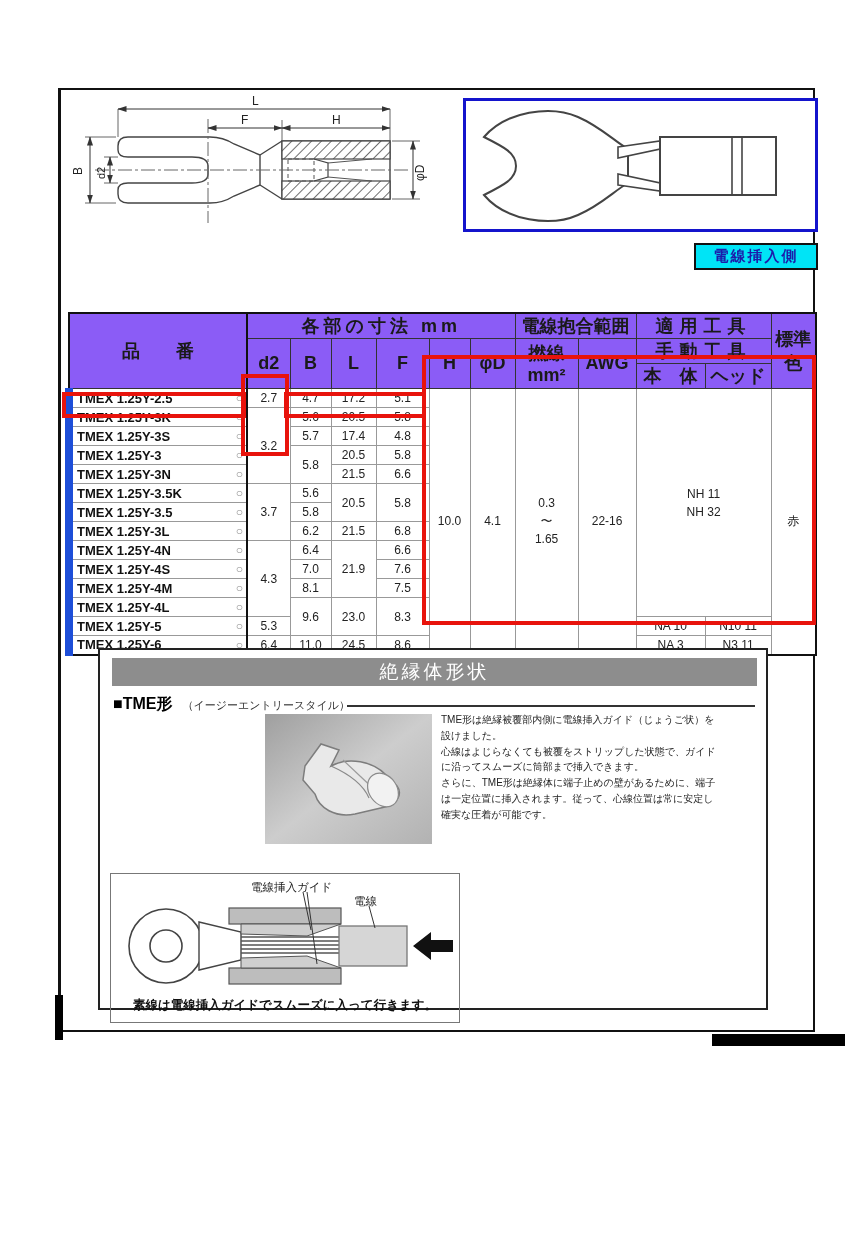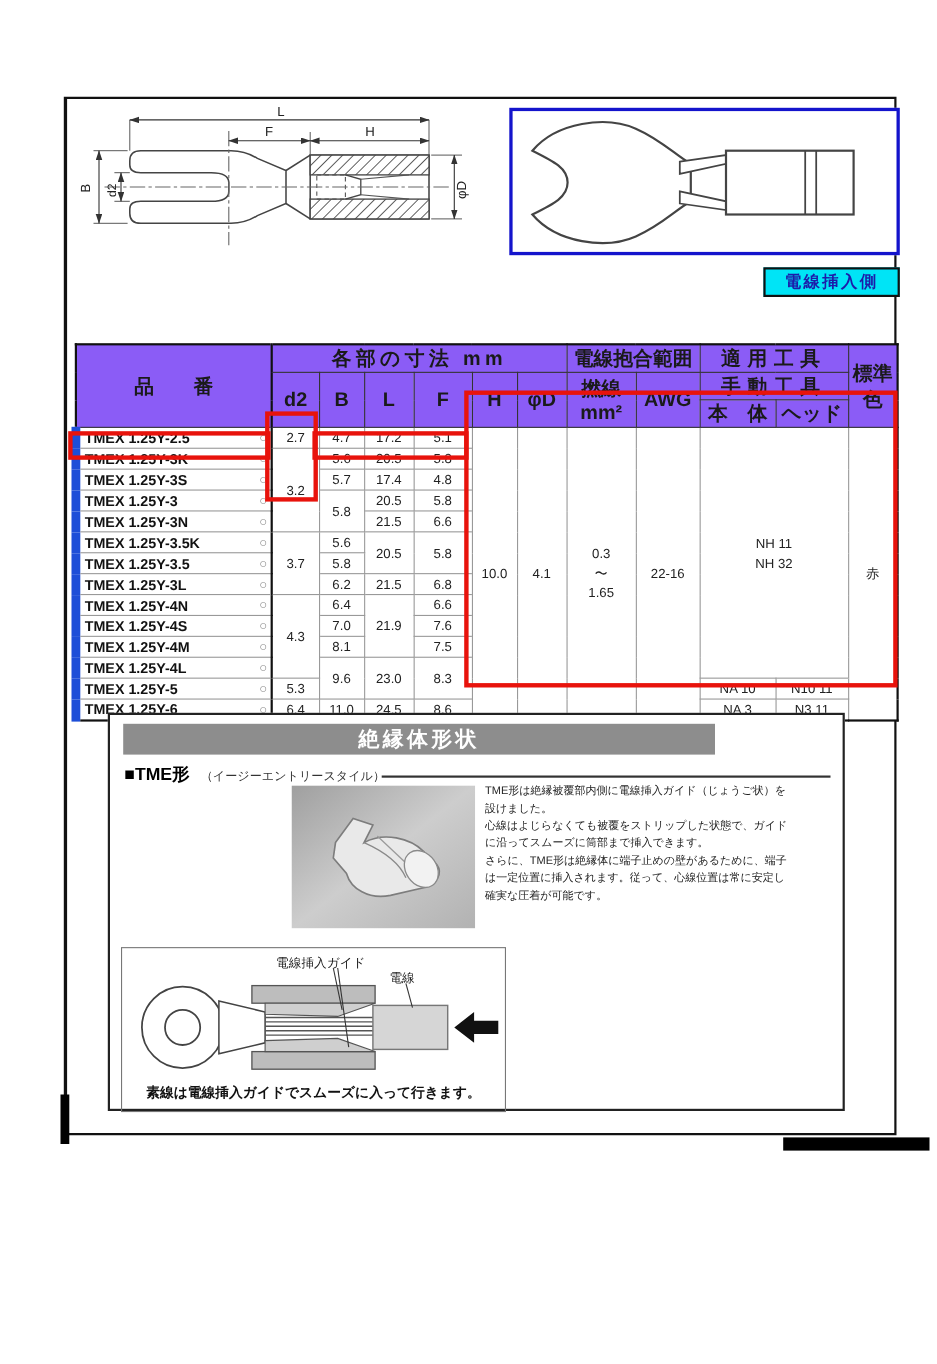--- a/index.html
+++ b/index.html
@@ -43,29 +43,29 @@
   td.nb{border-top:none;border-bottom:none;}
   td.headL{border-left:1px solid #555;}
   
   .red{position:absolute;border:4px solid #e8130c;box-sizing:border-box;pointer-events:none;z-index:5;}
   .redA{left:62px;top:392px;width:184px;height:26px;}
   .redB{left:241px;top:374px;width:48px;height:82px;}
   .redC{left:284px;top:392px;width:142px;height:26px;}
   .redD{left:422px;top:355px;width:394px;height:270px;}
   
   .insul{position:absolute;left:98px;top:648px;width:670px;height:362px;box-sizing:border-box;border:2px solid #222;background:#fff;}
-  .banner{position:absolute;left:12px;top:8px;width:538px;height:28px;background:#8d8d8d;color:#fff;
-          font-weight:bold;font-size:19px;letter-spacing:3px;display:flex;align-items:center;justify-content:center;}
+  .banner{position:absolute;left:12px;top:8px;width:645px;height:28px;background:#8d8d8d;color:#fff;
+          font-weight:normal;font-size:19px;letter-spacing:3px;display:flex;align-items:center;justify-content:center;}
   .tmehead{position:absolute;left:13px;top:44px;display:flex;align-items:baseline;gap:10px;}
   .tmehead .h1{font-weight:bold;font-size:16px;color:#000;}
   .tmehead .h2{font-size:11px;color:#333;}
   .tmeline{position:absolute;left:247px;top:55px;width:408px;height:0;border-top:2px solid #333;}
   .photo{position:absolute;left:165px;top:64px;width:167px;height:130px;}
   .desc{position:absolute;left:341px;top:62px;width:322px;font-size:10px;line-height:1.58;color:#222;}
-  .diagbox{position:absolute;left:10px;top:211px;width:350px;height:150px;box-sizing:border-box;border:1.5px solid #777;}
+  .diagbox{position:absolute;left:10px;top:223px;width:350px;height:150px;box-sizing:border-box;border:1.5px solid #777;}
   .diag-label{position:absolute;font-size:11.5px;color:#222;white-space:nowrap;}
   .lab-guide{left:140px;top:6px;}
   .lab-wire{left:243px;top:20px;}
   .diag-cap{position:absolute;left:0;right:0;bottom:8px;text-align:center;font-weight:bold;font-size:12.5px;color:#111;}
   svg text{font-family:"Liberation Sans","DejaVu Sans",sans-serif;}
 </style>
 </head>
 <body>
 
 <div class="page">

